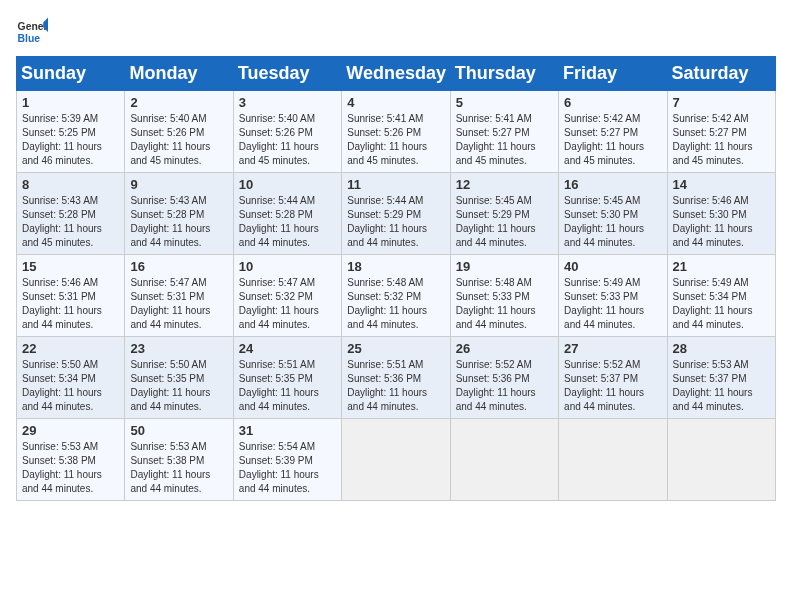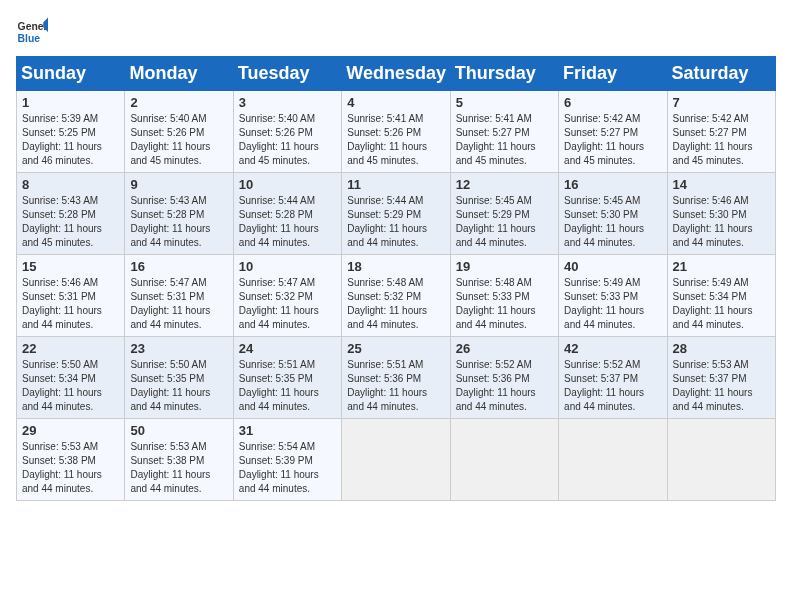--- a/index.html
+++ b/index.html
@@ -217,21 +217,21 @@
         </td>
         <td>
           <span class="day-number">25</span>
           <div class="day-info">Sunrise: 5:51 AM<br>Sunset: 5:36 PM<br>Daylight: 11 hours and 44 minutes.</div>
         </td>
         <td>
           <span class="day-number">26</span>
           <div class="day-info">Sunrise: 5:52 AM<br>Sunset: 5:36 PM<br>Daylight: 11 hours and 44 minutes.</div>
         </td>
         <td>
-          <span class="day-number">42</span>
+          <span class="day-number">27</span>
           <div class="day-info">Sunrise: 5:52 AM<br>Sunset: 5:37 PM<br>Daylight: 11 hours and 44 minutes.</div>
         </td>
         <td>
           <span class="day-number">28</span>
           <div class="day-info">Sunrise: 5:53 AM<br>Sunset: 5:37 PM<br>Daylight: 11 hours and 44 minutes.</div>
         </td>
       </tr>
       <tr>
         <td>
           <span class="day-number">29</span>

